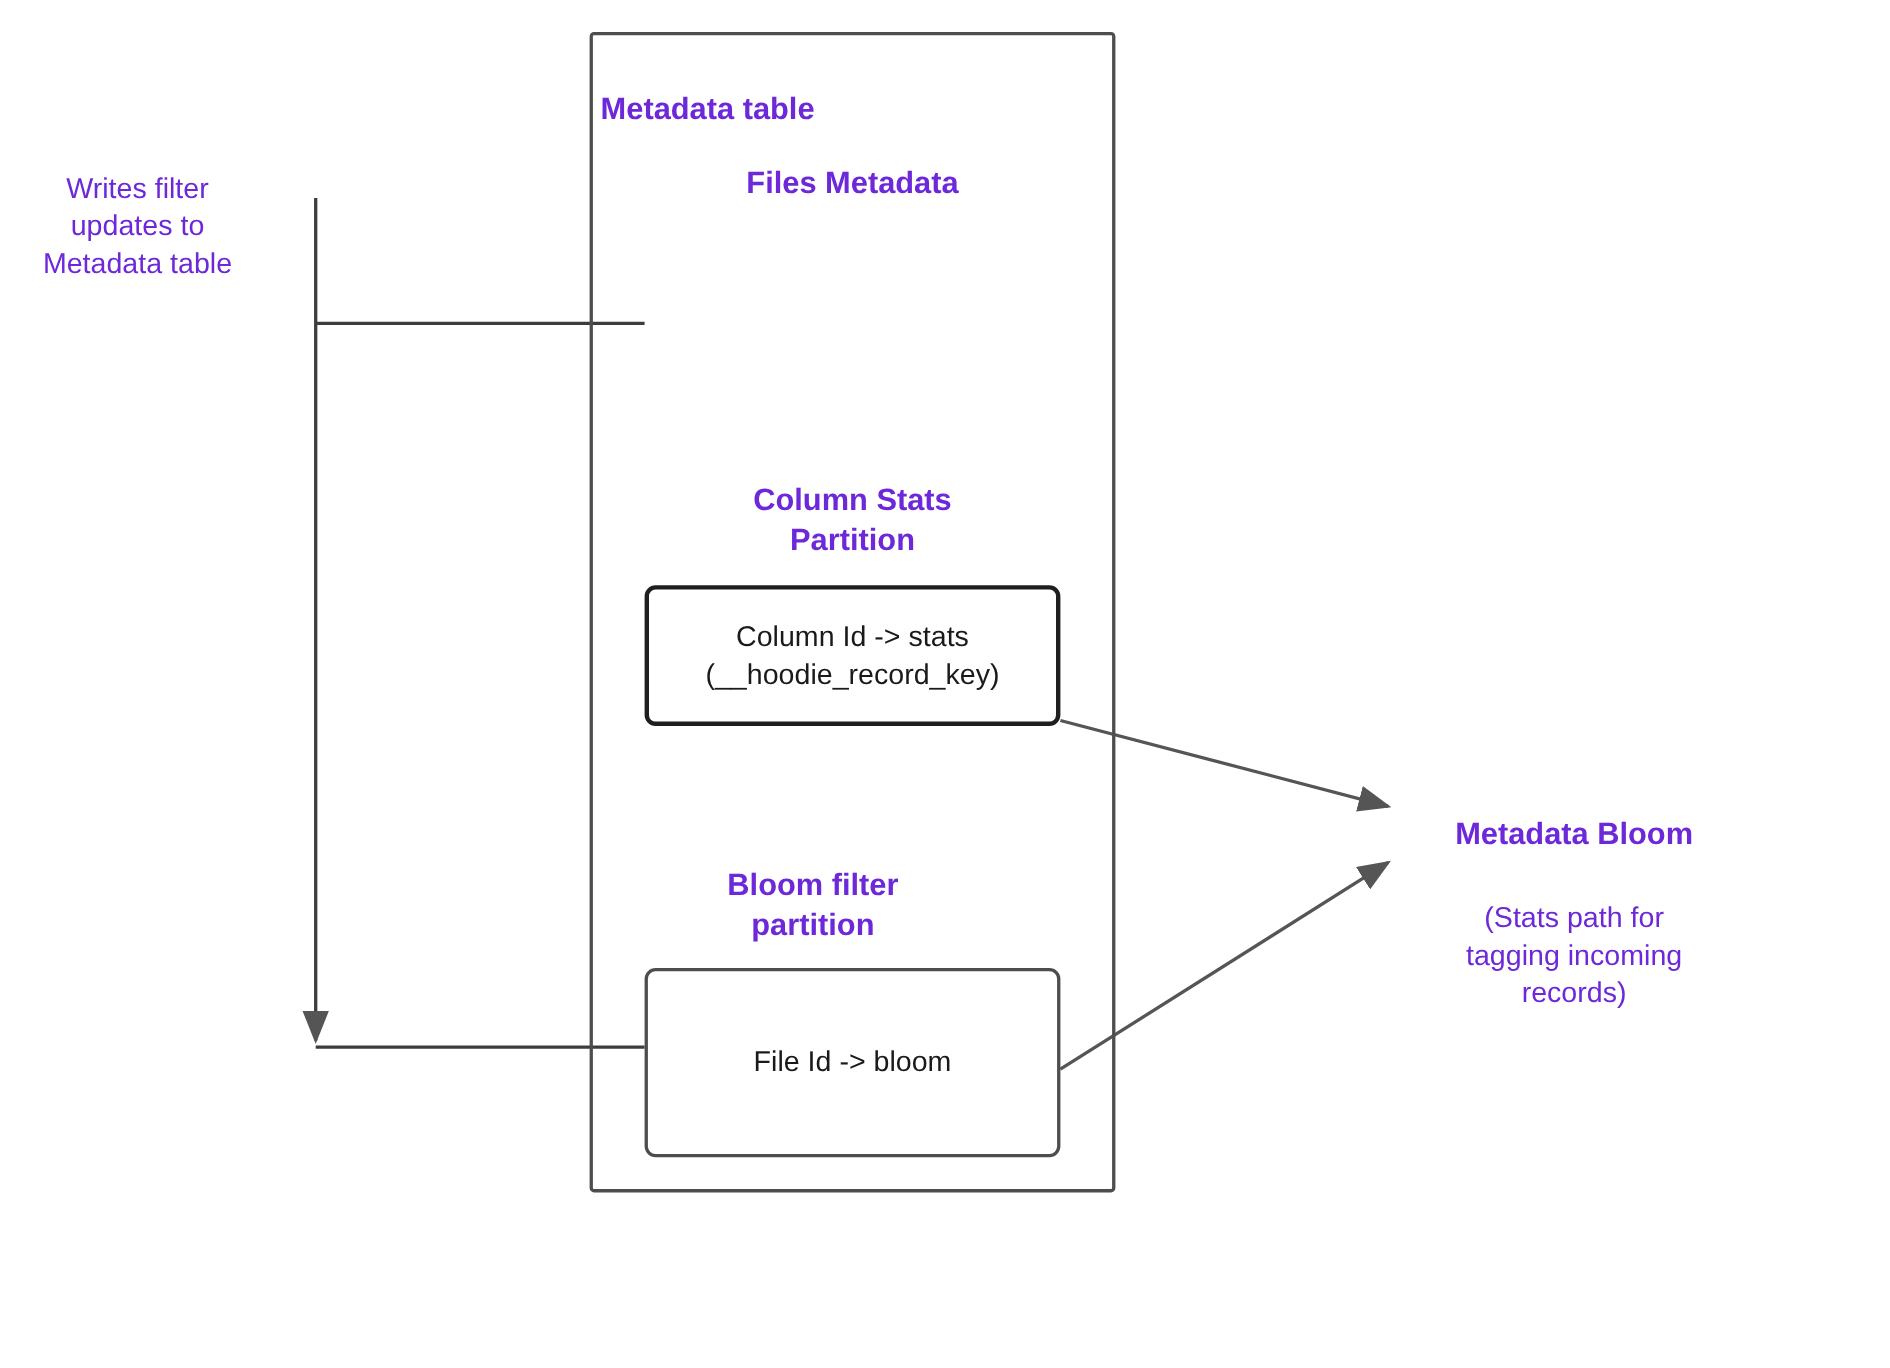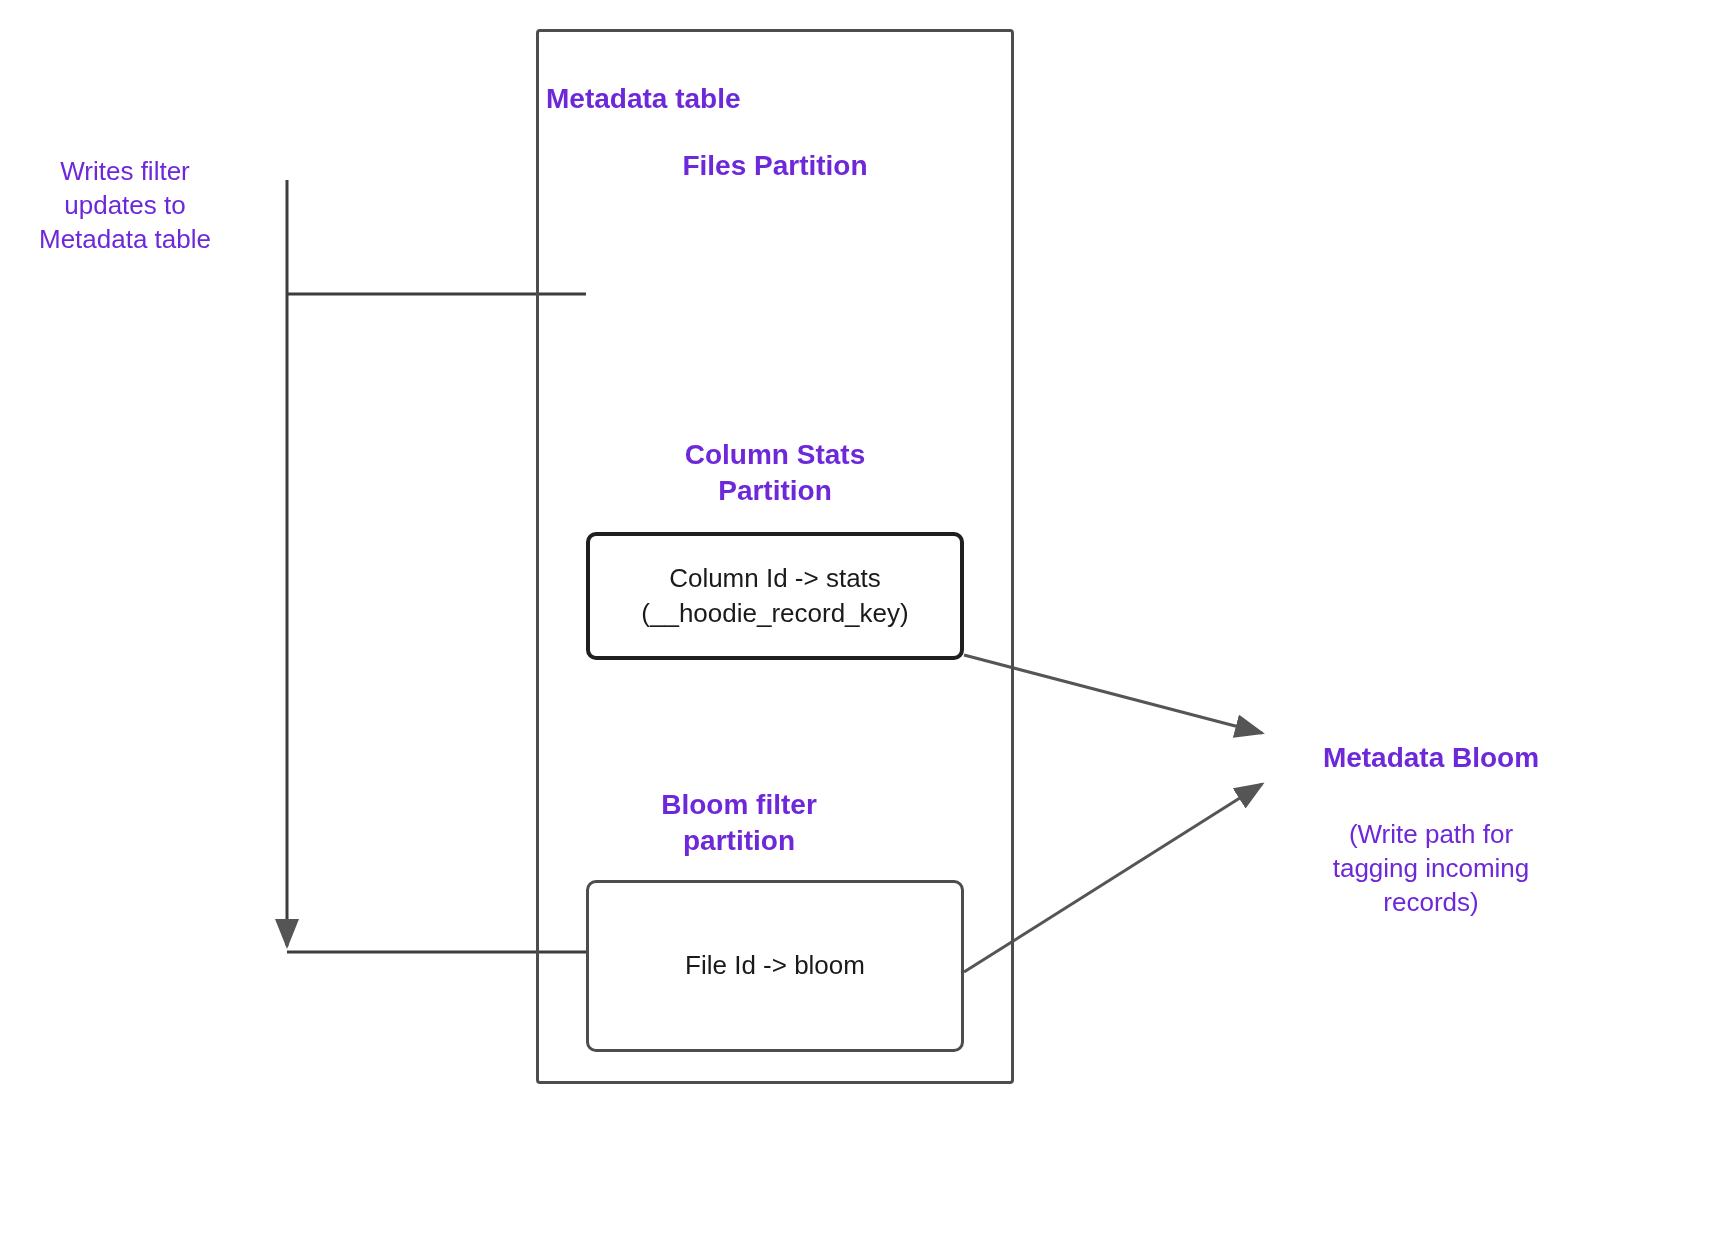--- a/index.html
+++ b/index.html
@@ -175,37 +175,37 @@
   </svg>
 
   <div class="txt" id="writes-label">Writes filter
 updates to
 Metadata table</div>
 
   <div id="metadata-table-box"></div>
 
   <div class="txt bold" id="metadata-table-title">Metadata table</div>
 
-  <div class="txt bold" id="files-partition-heading">Files Partition</div>
+  <div class="txt bold" id="files-partition-heading">Files Metadata</div>
 
 
   <div class="txt bold" id="column-stats-heading">Column Stats
 Partition</div>
 
   <div class="inner-box strong" id="colstats-inner-box">
     <div class="inner-text">Column Id  -&gt; stats
 (__hoodie_record_key)</div>
   </div>
 
   <div class="txt bold" id="bloom-heading">Bloom filter
 partition</div>
 
   <div class="inner-box" id="bloom-inner-box">
     <div class="inner-text">File Id -&gt; bloom</div>
   </div>
 
   <div class="txt bold" id="metadata-index-title">Metadata Bloom</div>
 
-  <div class="txt" id="metadata-index-note">(Write path for
+  <div class="txt" id="metadata-index-note">(Stats path for
 tagging incoming
 records)</div>
 
 </div>
 
 </body></html>

